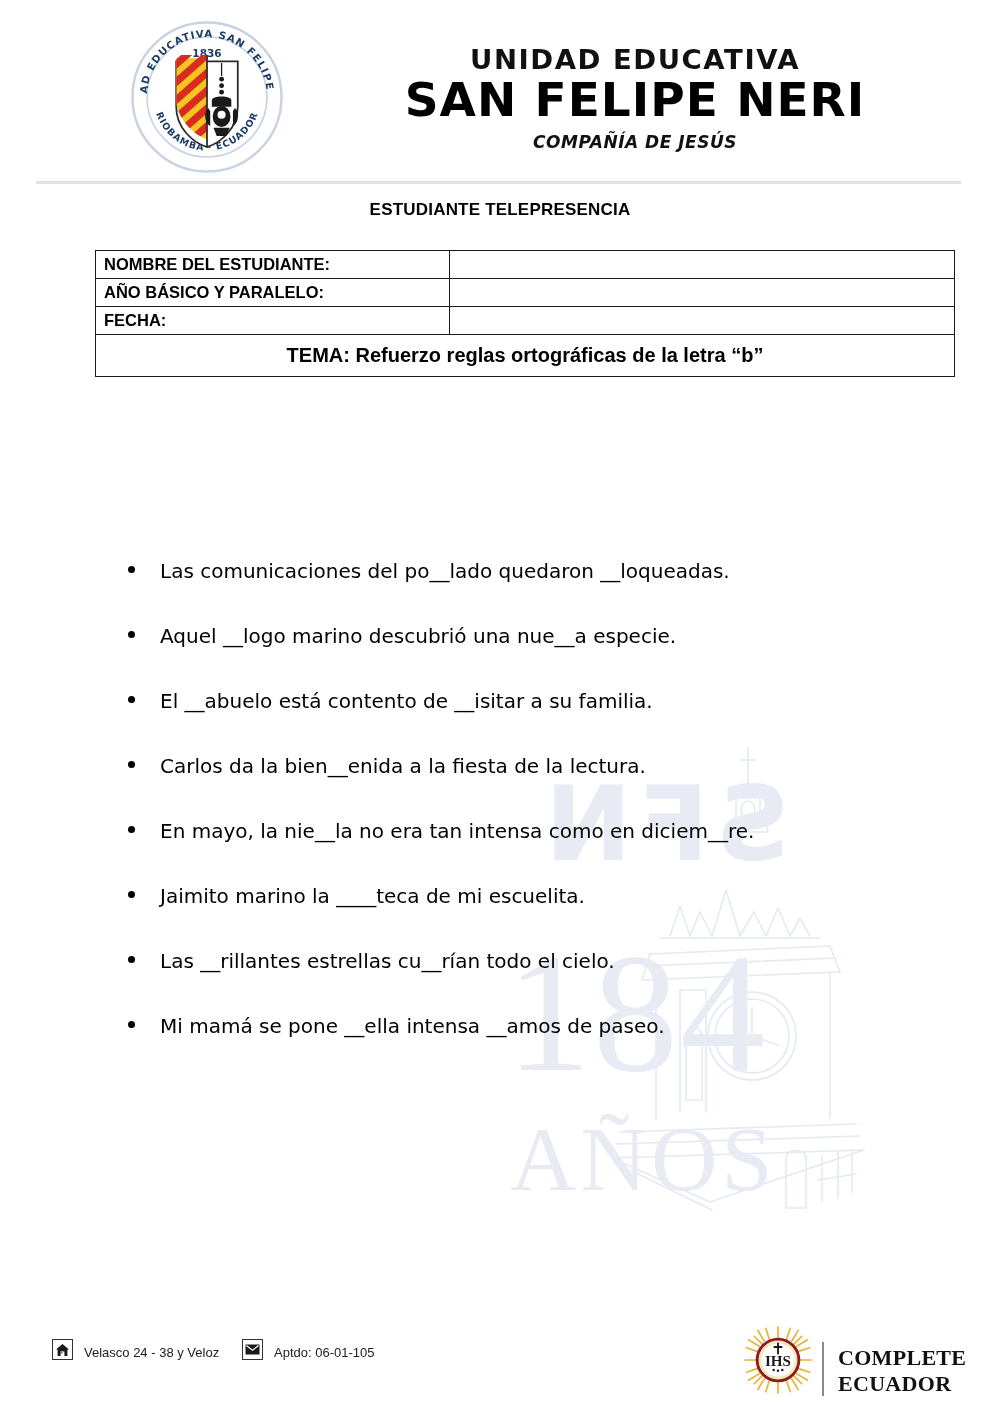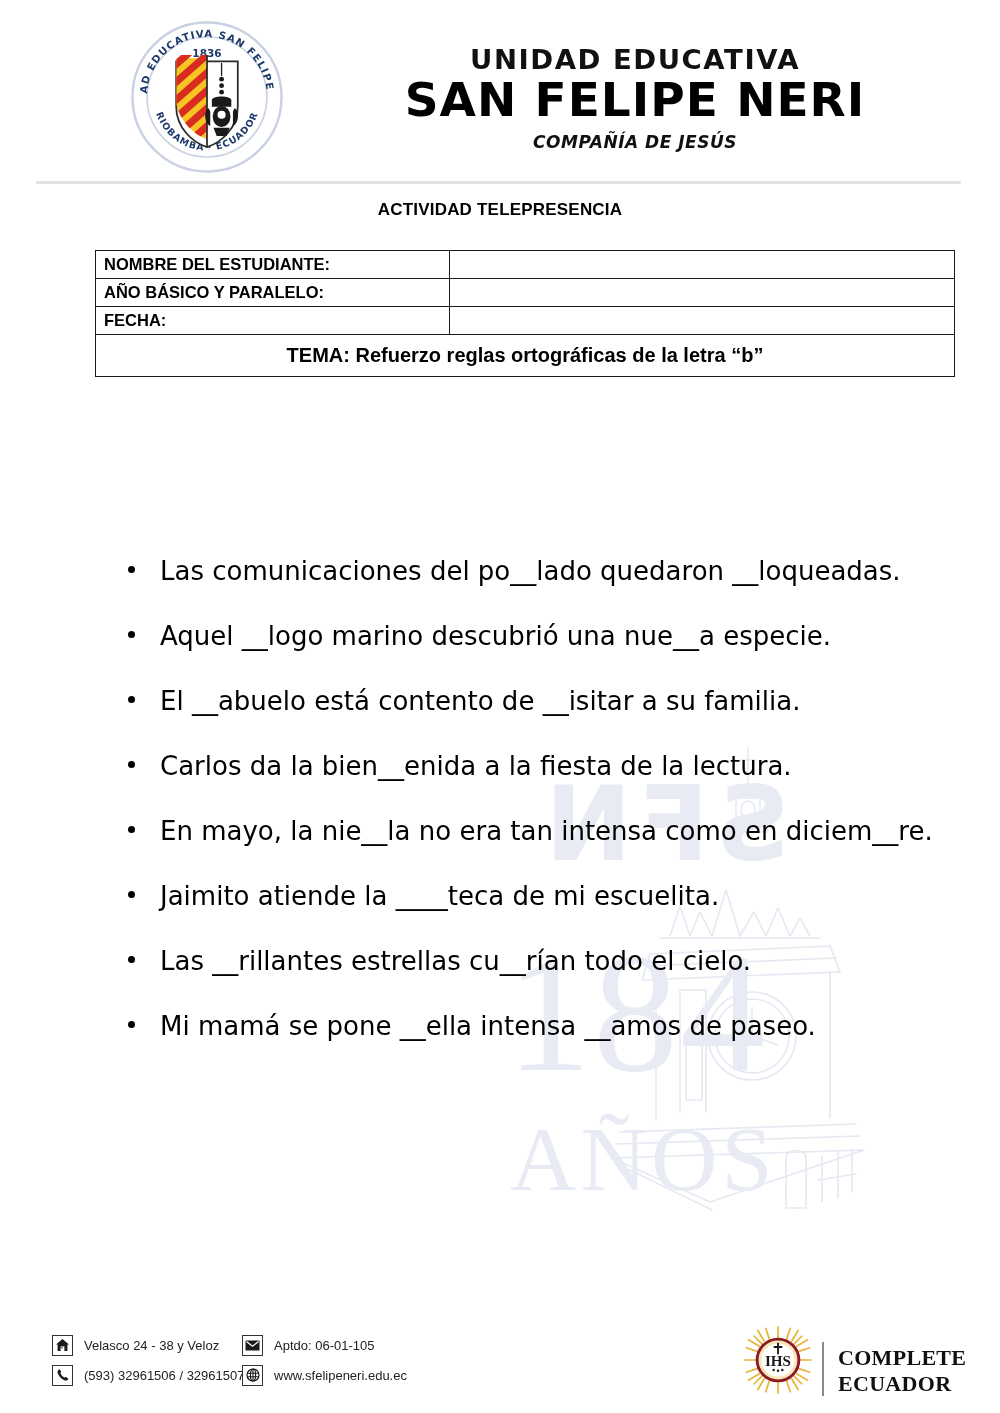--- a/index.html
+++ b/index.html
@@ -124,21 +124,21 @@
     position: absolute; left: 118px; top: 556px;
     width: 800px;
     list-style: none;
     z-index: 2;
   }
   .ex-item {
     position: relative;
     height: 65px;
     padding-left: 42px;
     font-family: "DejaVu Sans", sans-serif;
-    font-size: 26px;
+    font-size: 20px;
     color: #000;
     line-height: 30px;
     white-space: nowrap;
   }
   .ex-item .bullet {
     position: absolute;
     left: 10px; top: 10px;
     width: 7px; height: 7px;
     border-radius: 50%;
     background: #000;
@@ -153,21 +153,21 @@
   .contact-block {
     position: absolute; left: 40px; top: 12px;
   }
   .contact-row {
     display: flex;
     align-items: center;
     height: 30px;
   }
   .contact-cell {
     display: flex;
-    align-items: center;
+    align-items: flex-end;
     height: 30px;
     padding-left: 12px;
   }
   .contact-cell.first { width: 190px; }
   .ci-box {
     width: 21px; height: 21px;
     border: 1px solid #333;
     display: flex;
     align-items: center;
     justify-content: center;
@@ -317,21 +317,21 @@
 
     <div class="wordmark">
       <div class="wm-line1">UNIDAD EDUCATIVA</div>
       <div class="wm-line2">SAN FELIPE NERI</div>
       <div class="wm-line3">COMPAÑÍA DE JESÚS</div>
     </div>
 
     <div class="header-rule"></div>
   </div>
 
-  <div class="doc-title">ACTIVIDAD TELEPRESENCIA</div>
+  <div class="doc-title">ESTUDIANTE TELEPRESENCIA</div>
 
   <table class="info-table">
     <tbody>
       <tr>
         <td class="label">NOMBRE DEL ESTUDIANTE:</td>
         <td class="value"></td>
       </tr>
       <tr>
         <td class="label">AÑO BÁSICO Y PARALELO:</td>
         <td class="value"></td>
@@ -363,21 +363,21 @@
     <li class="ex-item">
       <span class="bullet"></span>
       <span>Carlos da la  bien__enida a la fiesta de la lectura.</span>
     </li>
     <li class="ex-item">
       <span class="bullet"></span>
       <span>En mayo, la  nie__la no era tan intensa como en  diciem__re.</span>
     </li>
     <li class="ex-item">
       <span class="bullet"></span>
-      <span>Jaimito atiende la ____teca de mi escuelita.</span>
+      <span>Jaimito marino la ____teca de mi escuelita.</span>
     </li>
     <li class="ex-item">
       <span class="bullet"></span>
       <span>Las __rillantes estrellas cu__rían todo el cielo.</span>
     </li>
     <li class="ex-item">
       <span class="bullet"></span>
       <span>Mi mamá se pone  __ella intensa  __amos de paseo.</span>
     </li>
   </ul>
@@ -397,40 +397,20 @@
           <span class="contact-text">Velasco 24 - 38 y Veloz</span>
         </div>
         <div class="contact-cell">
           <span class="ci-box">
             <svg width="15" height="11" viewBox="0 0 15 11" xmlns="http://www.w3.org/2000/svg">
               <rect x="0.5" y="0.5" width="14" height="10" fill="#1a1a1a"></rect>
               <path d="M1.4 1.6 L7.5 6.2 L13.6 1.6" fill="none" stroke="#ffffff" stroke-width="1.2"></path>
             </svg>
           </span>
           <span class="contact-text">Aptdo: 06-01-105</span>
-        </div>
-      </div>
-      <div class="contact-row">
-        <div class="contact-cell first">
-          <span class="ci-box">
-            <svg width="14" height="14" viewBox="0 0 14 14" xmlns="http://www.w3.org/2000/svg">
-              <path d="M3.4 1.2 C2.2 1.8 1.2 3.2 1.6 4.8 C2.4 8 5.2 11.2 8.6 12.4 C10.2 12.9 11.6 12 12.4 10.9 L9.9 8.8 C9.4 9.4 8.6 9.8 8 9.4 C6.4 8.5 5.2 7.1 4.6 5.6 C4.3 4.9 4.8 4.2 5.4 3.8 Z" fill="#1a1a1a"></path>
-            </svg>
-          </span>
-          <span class="contact-text">(593) 32961506 / 32961507</span>
-        </div>
-        <div class="contact-cell">
-          <span class="ci-box">
-            <svg width="14" height="14" viewBox="0 0 14 14" xmlns="http://www.w3.org/2000/svg">
-              <circle cx="7" cy="7" r="6" fill="none" stroke="#1a1a1a" stroke-width="1.2"></circle>
-              <ellipse cx="7" cy="7" rx="2.6" ry="6" fill="none" stroke="#1a1a1a" stroke-width="1.1"></ellipse>
-              <path d="M1.3 5.2 L12.7 5.2 M1.3 8.8 L12.7 8.8 M7 1 L7 13" stroke="#1a1a1a" stroke-width="1.1" fill="none"></path>
-            </svg>
-          </span>
-          <span class="contact-text">www.sfelipeneri.edu.ec</span>
         </div>
       </div>
     </div>
 
     <div class="jesuit-block">
       <span class="ihs-mark">
         <svg viewBox="0 0 100 100" xmlns="http://www.w3.org/2000/svg">
           <g stroke="#e8b53a" stroke-width="2.4" stroke-linecap="round">
             <line x1="50" y1="4" x2="50" y2="20"></line>
             <line x1="50" y1="80" x2="50" y2="96"></line>

